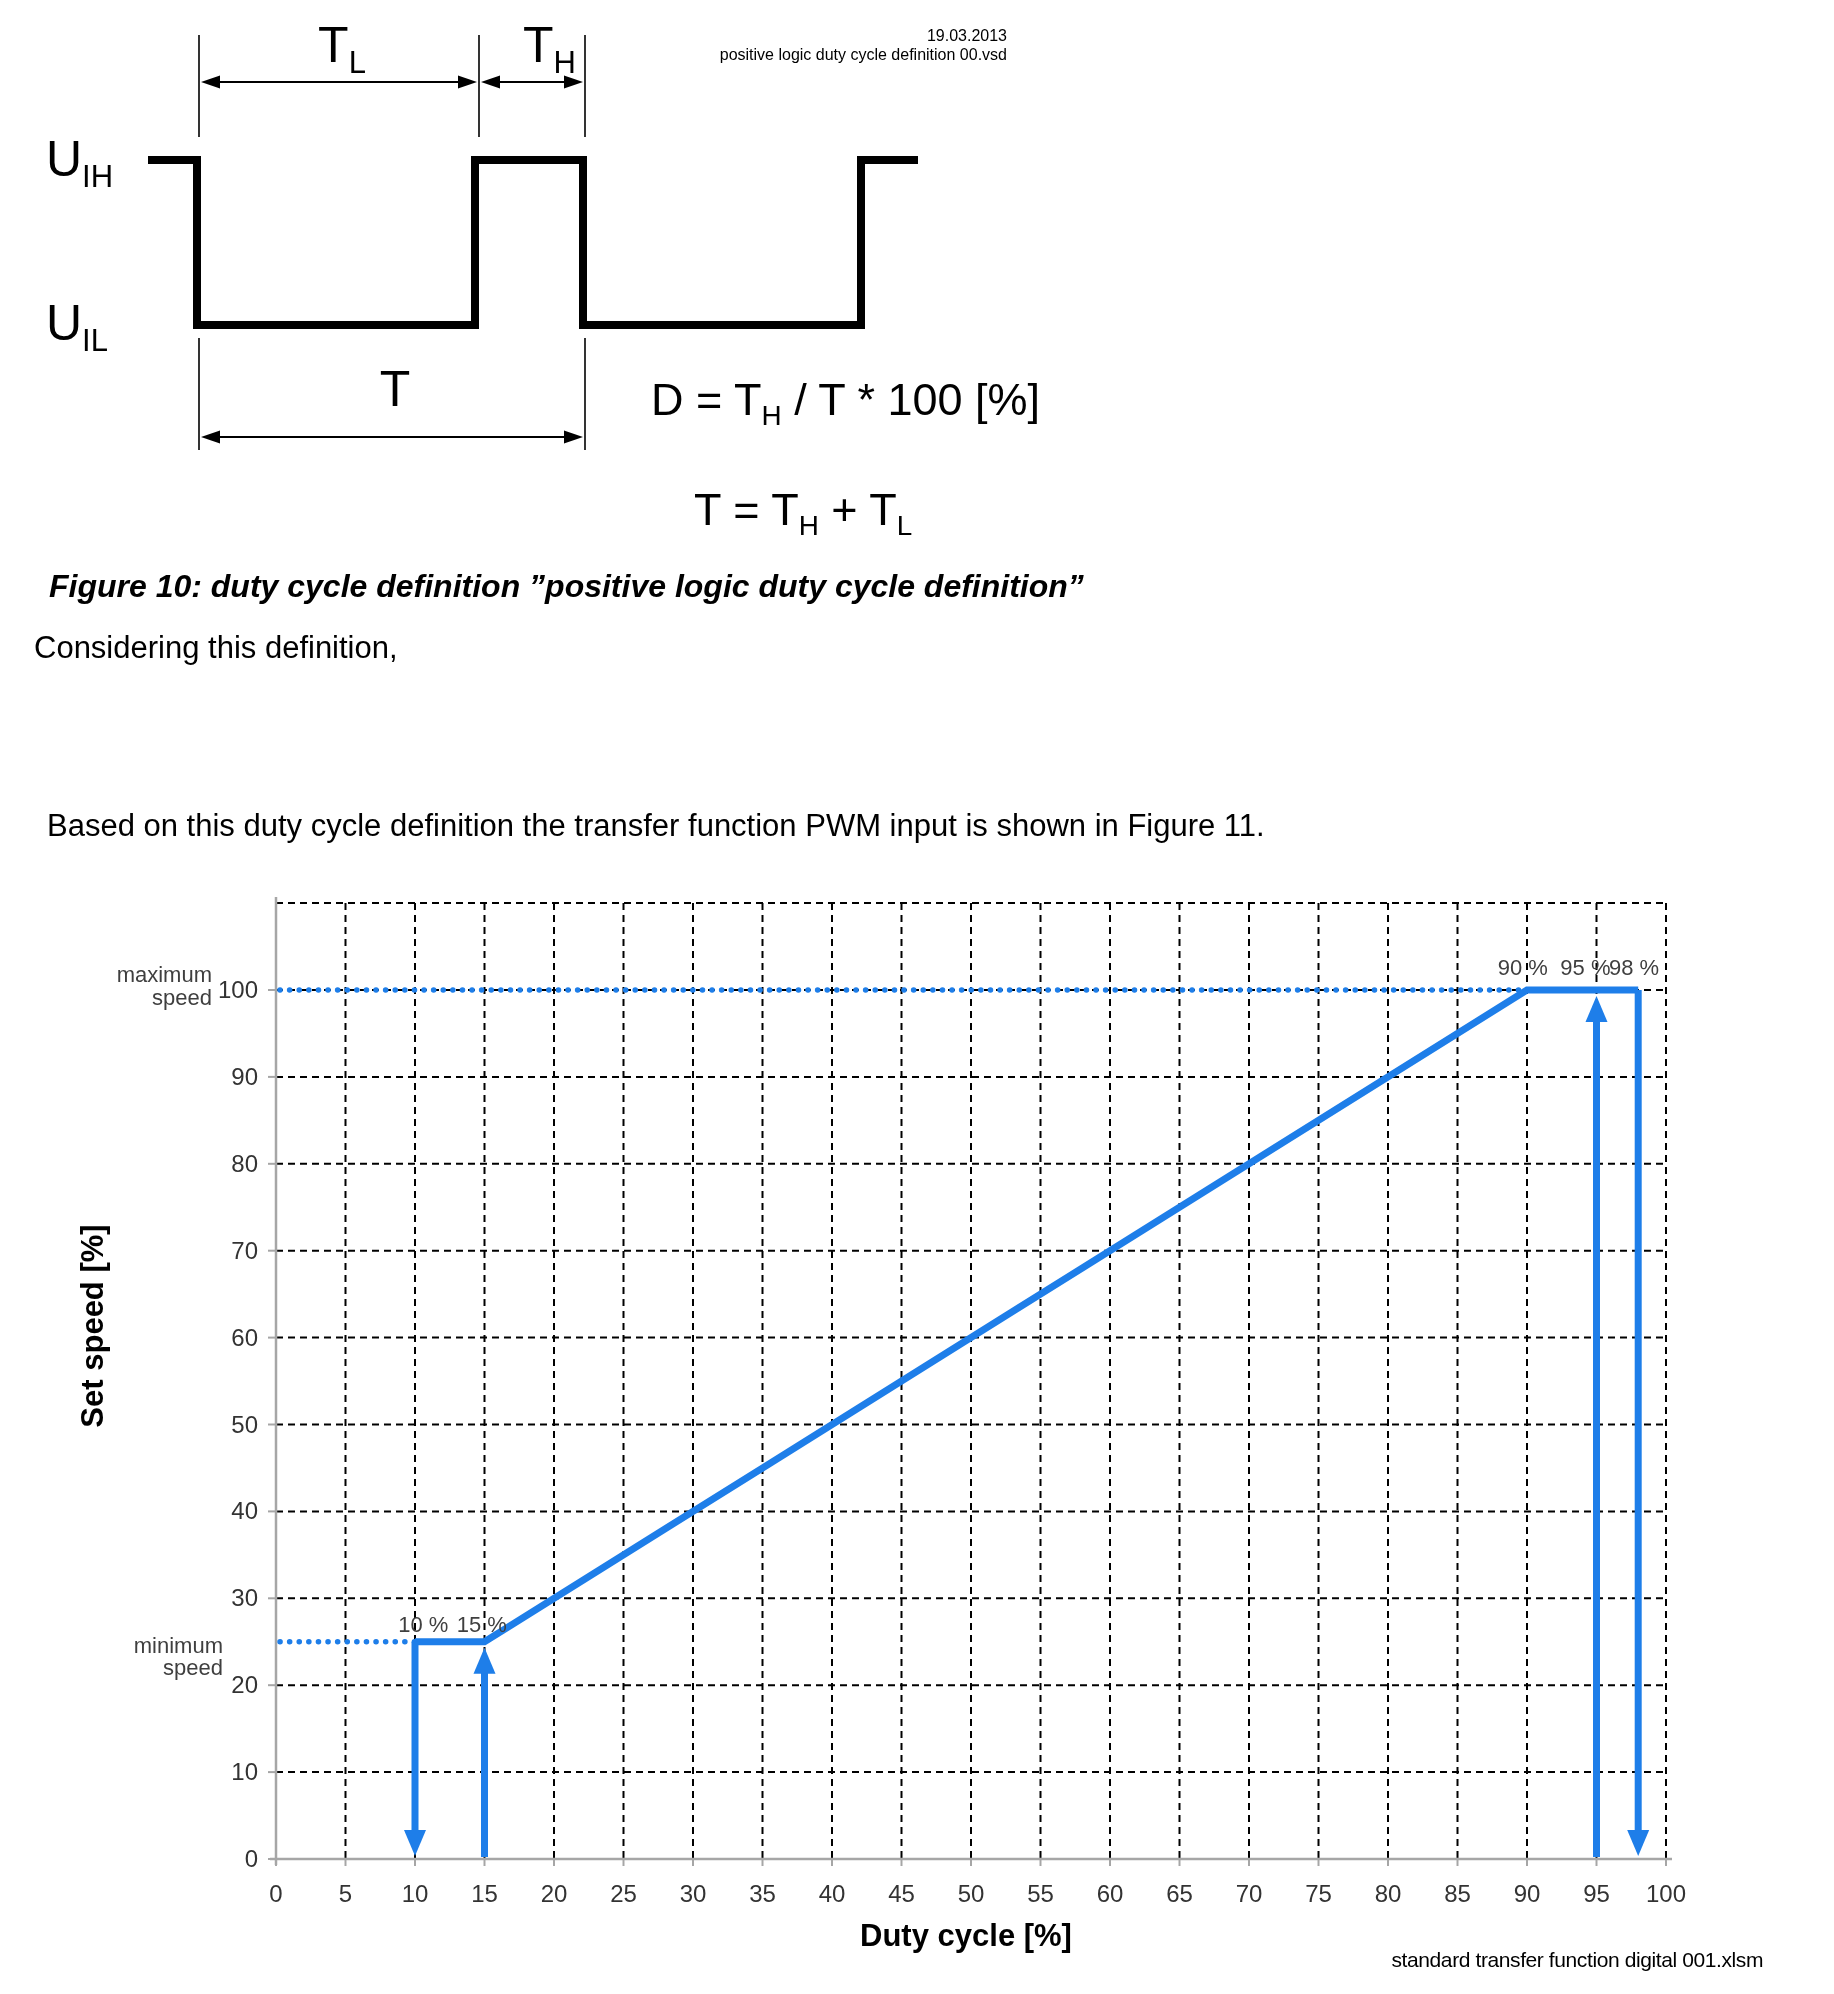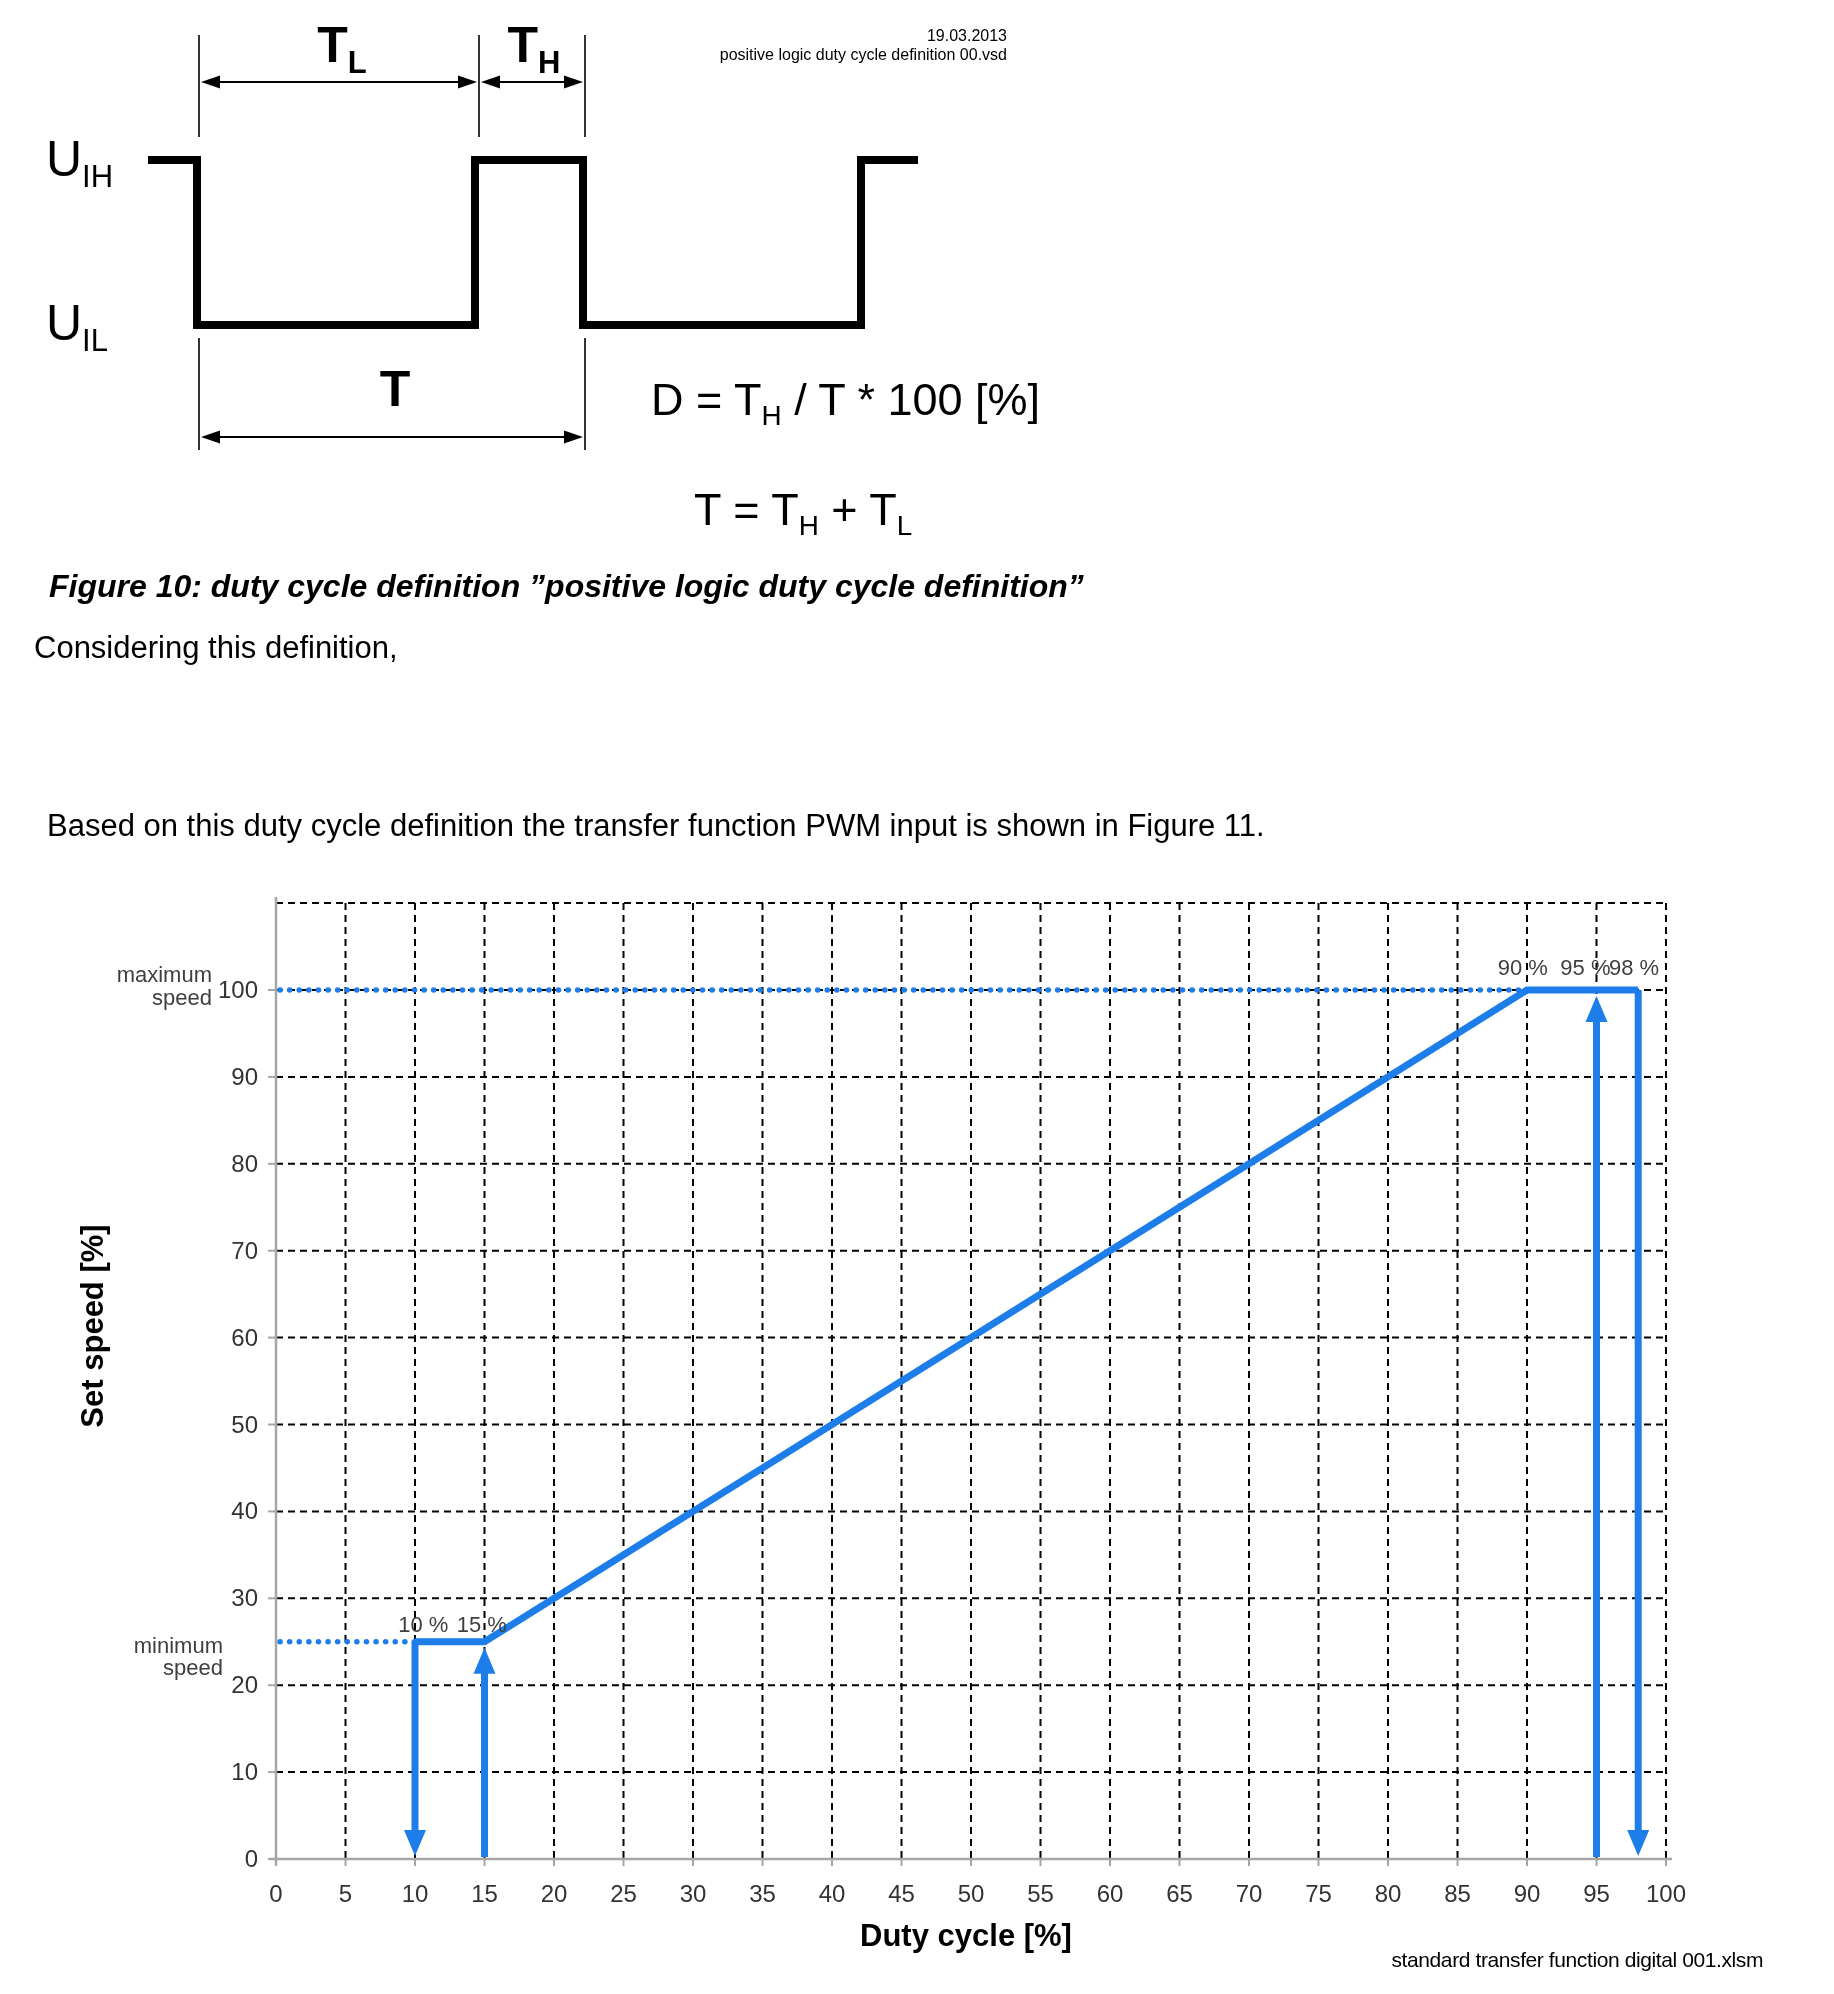--- a/index.html
+++ b/index.html
@@ -2,21 +2,21 @@
 <html><head>
 <meta charset="utf-8">
 <style>
   html,body{margin:0;padding:0;background:#ffffff;}
   #page{position:relative;width:1834px;height:1994px;background:#fff;overflow:hidden;
         font-family:"Liberation Sans",sans-serif;color:#000;}
   .abs{position:absolute;white-space:nowrap;}
   #full-svg{position:absolute;left:0;top:0;}
   .hdr{font-size:16px;line-height:19px;text-align:right;}
   .wave-label{font-size:50px;}
-  .dim-label{font-size:50px;font-weight:bold;}
+  .dim-label{font-size:50px;}
   .formula{font-size:45px;}
   sub{font-size:0.62em;}
   .caption{font-size:32px;font-weight:bold;font-style:italic;}
   .body-text{font-size:31px;}
   .bullet-row{margin-bottom:10px;font-size:31px;white-space:nowrap;}
   .bullet-dash{display:inline-block;width:76px;}
   .footer-text{font-size:21px;letter-spacing:-0.4px;text-align:right;}
 </style>
 </head>
 <body>
@@ -161,21 +161,21 @@
     </svg>
 
   <div class="abs hdr" style="left:550px;top:26px;width:457px;">
     <div>19.03.2013</div>
     <div>positive logic duty cycle definition 00.vsd</div>
   </div>
 
   <div class="abs wave-label" style="left:46px;top:130px;">U<sub>IH</sub></div>
   <div class="abs wave-label" style="left:46px;top:294px;">U<sub>IL</sub></div>
   <div class="abs dim-label" style="left:300px;top:16px;width:84px;text-align:center;">T<sub>L</sub></div>
-  <div class="abs dim-label" style="left:492px;top:16px;width:84px;text-align:center;">T<sub>H</sub></div>
+  <div class="abs dim-label" style="left:492px;top:16px;width:84px;text-align:right;">T<sub>H</sub></div>
   <div class="abs dim-label" style="left:355px;top:360px;width:80px;text-align:center;">T</div>
 
   <div class="abs formula" style="left:651px;top:374px;">D = T<sub>H</sub> / T * 100 [%]</div>
   <div class="abs formula" style="left:683px;top:484px;margin-left:11px;">T = T<sub>H</sub> + T<sub>L</sub></div>
 
   <div class="abs caption" style="left:49px;top:568px;">Figure 10: duty cycle definition ”positive logic duty cycle definition”</div>
   <div class="abs body-text" style="left:34px;top:630px;">Considering this definition,</div>
 
   <div class="abs" style="left:124px;top:676px;">
   </div>

